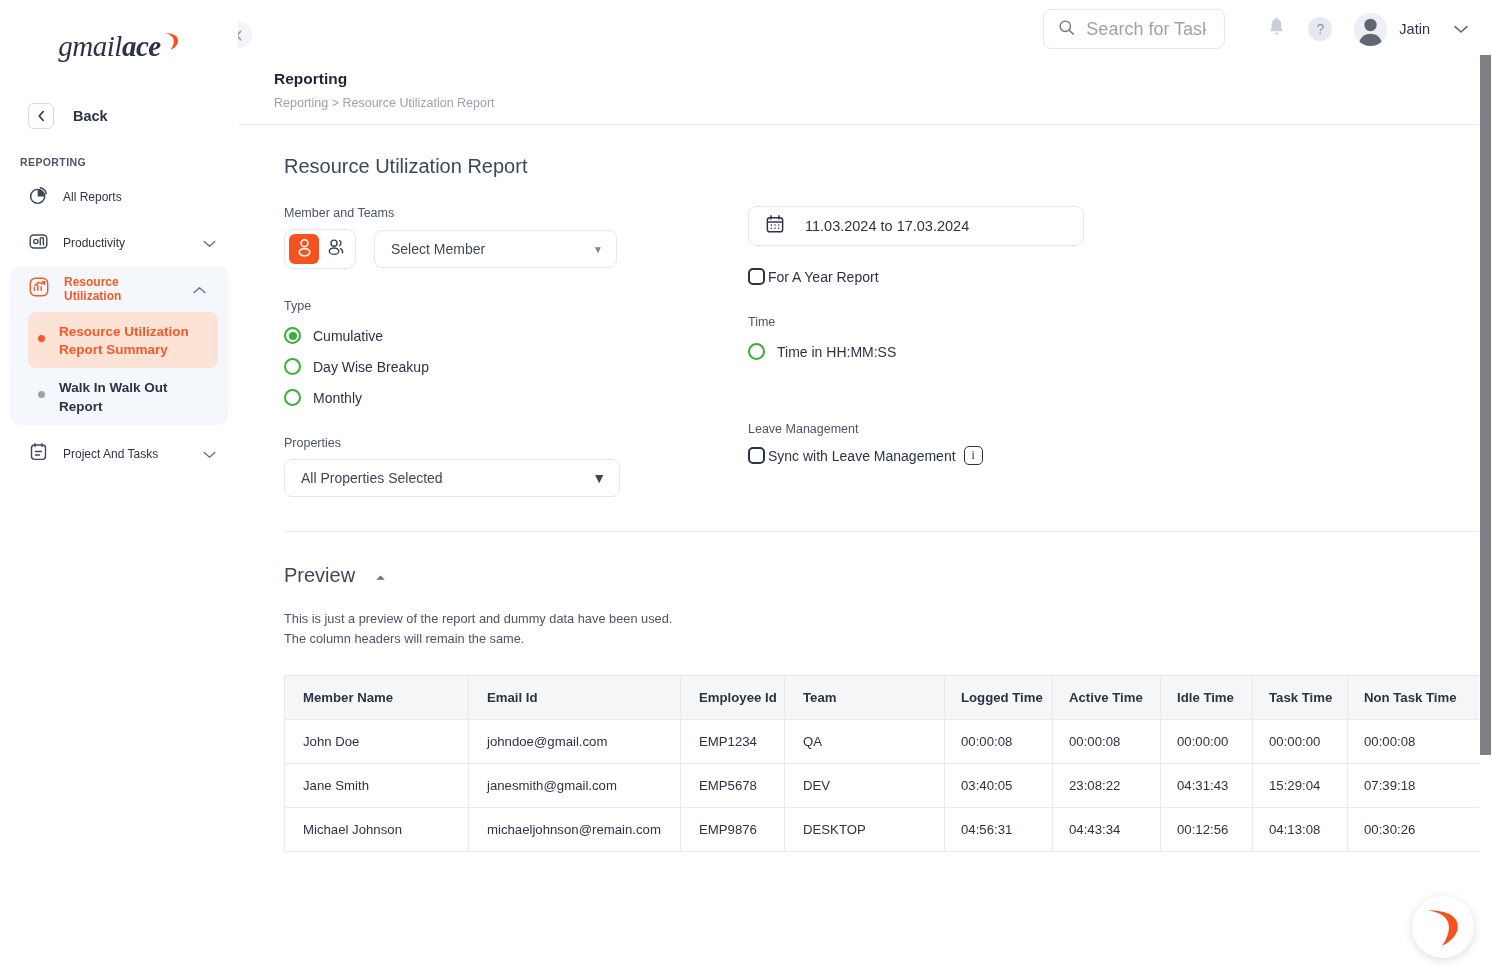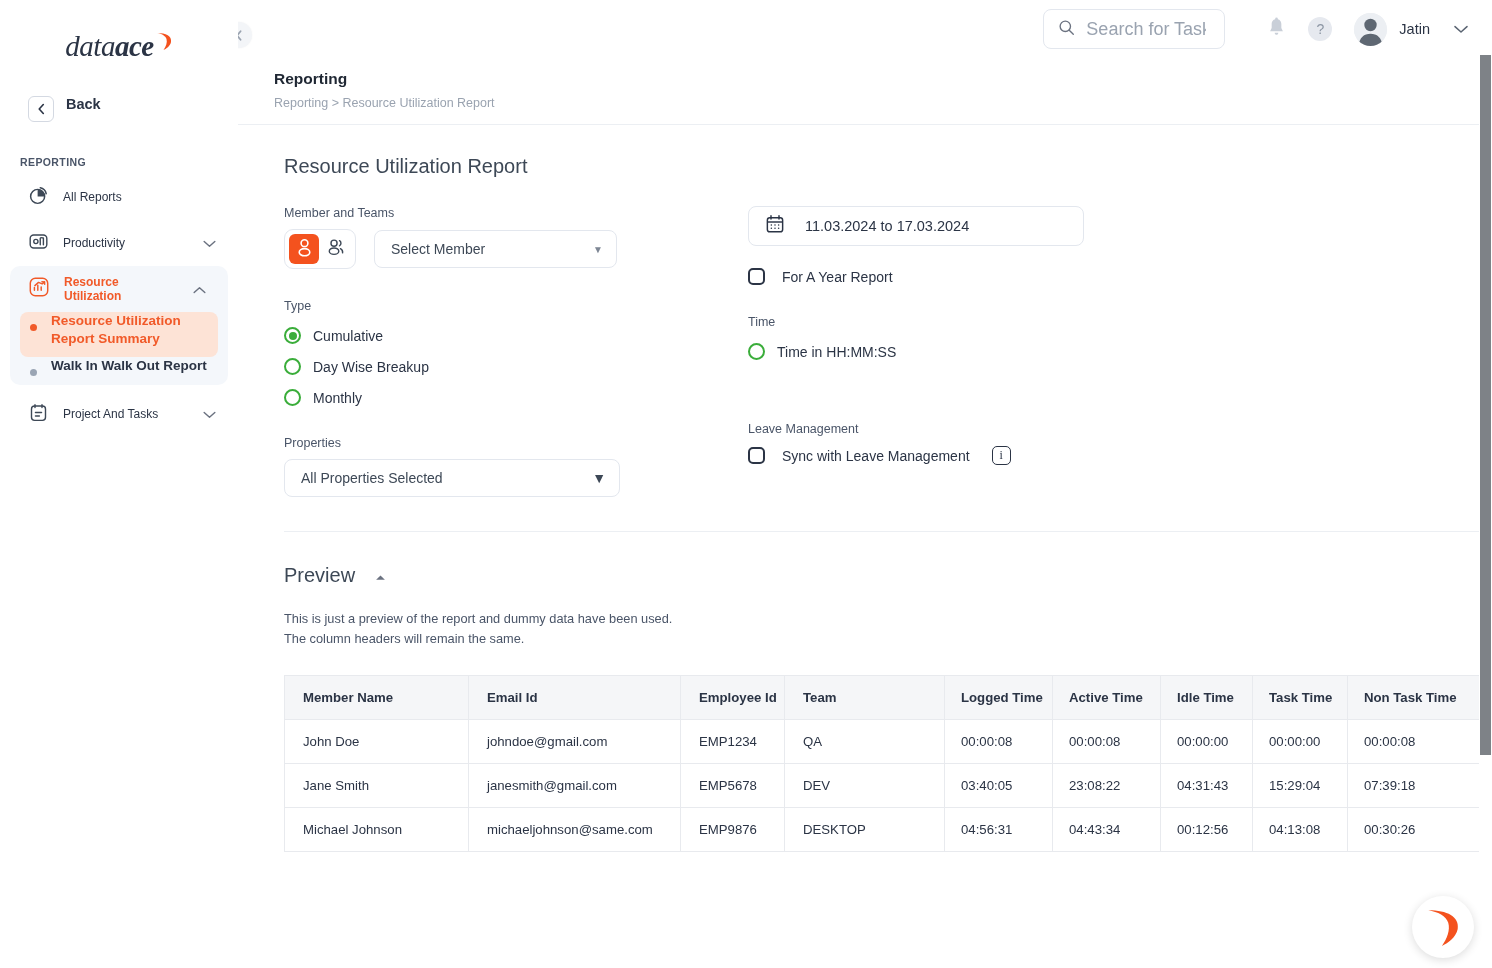--- a/index.html
+++ b/index.html
@@ -16,21 +16,21 @@
     width: 238px; height: 968px; background: #ffffff;
     flex: 0 0 238px; position: relative; z-index: 5;
   }
   .logo-wrap { height: 92px; display: flex; align-items: center; justify-content: center; }
   .logo { font-size: 29px; color: #2b3445; letter-spacing: -0.5px; position: relative; }
   .logo .lt { font-family: "Liberation Serif", serif; font-style: italic; font-weight: 400; }
   .logo .bd { font-family: "Liberation Serif", serif; font-style: italic; font-weight: bold; }
   .logo .swoosh { display:inline-block; width: 18px; height: 20px; position: relative; top: -5px; margin-left: 1px;}
 
   .back-row {
-    display: flex; align-items: flex-start; gap: 12px;
+    display: flex; align-items: center; gap: 19px;
     padding: 0 0 0 28px; height: 40px; margin-top: 4px;
   }
   .back-btn {
     width: 26px; height: 26px; border: 1px solid #d4d9e2; border-radius: 6px;
     display: flex; align-items: center; justify-content: center; background: #fff;
   }
   .back-label { font-size: 14.5px; font-weight: bold; color: #2b3445; }
 
   .section-title {
     font-size: 10.5px; font-weight: bold; color: #4a5568; letter-spacing: .4px;
@@ -42,21 +42,21 @@
     padding-left: 28px; gap: 14px; cursor: pointer; position: relative;
   }
   .nav-item .ni-label { font-size: 12px; color: #2b3445; flex: 1; }
   .nav-item .chev { margin-right: 22px; color: #6b7280; }
   .nav-group { background: #f4f7fb; border-radius: 10px; margin: 0 10px; }
   .nav-group .nav-item { padding-left: 18px; }
   .nav-item.active .ni-label { color: #f15a29; font-weight: bold; }
 
   .sub-item {
     display: flex; align-items: flex-start; gap: 14px;
-    margin: 0 10px 0 10px; padding: 0 10px 9px 10px; border-radius: 8px; cursor: pointer;
+    margin: 0 10px 0 18px; padding: 11px 10px 9px 10px; border-radius: 8px; cursor: pointer;
   }
   .sub-item .dot { width: 7px; height: 7px; border-radius: 50%; background: #9aa5b4; margin-top: 12px; flex:0 0 7px;}
   .sub-item .sb-label { font-size: 13.5px; line-height: 1.35; color: #2b3445; font-weight: bold; }
   .sub-item.selected { background: #fde3d6; }
   .sub-item.selected .dot { background: #f15a29; }
   .sub-item.selected .sb-label { color: #f15a29; }
 
   
   .main { flex: 1; height: 968px; position: relative; background: #ffffff; overflow: hidden; }
 
@@ -131,21 +131,21 @@
     display: flex; align-items: center; justify-content: space-between;
     padding: 0 13px 0 16px; background: #fff; font-size: 14px; color: #3d4856;
   }
 
   .date-box {
     width: 336px; height: 40px; border: 1px solid #e3e7ee; border-radius: 8px;
     display: flex; align-items: center; gap: 20px; padding: 13px 16px; background: #fff;
   }
   .date-text { font-size: 14.5px; color: #2b3445; }
 
-  .check-row { display: flex; align-items: center; gap: 17px; margin-top: 22px; }
+  .check-row { display: flex; align-items: center; gap: 3px; margin-top: 22px; }
   .checkbox {
     width: 17px; height: 17px; border: 2px solid #2b3445; border-radius: 5px; background: #fff; flex:0 0 17px;
   }
   .check-label { font-size: 14px; color: #2b3445; }
   .info-badge {
     width: 19px; height: 19px; border: 1.6px solid #2b3445; border-radius: 5px;
     display: flex; align-items: center; justify-content: center;
     font-size: 12px; font-family: "Liberation Serif", serif; color: #2b3445; margin-left: 5px;
   }
 
@@ -189,21 +189,21 @@
 </style>
 </head>
 <body>
 
 <div id="app">
 
   <aside class="sidebar">
 
     <div class="logo-wrap">
       <div class="logo">
-        <span class="lt">data</span><span class="bd">ace</span><span class="swoosh">
+        <span class="lt">gmail</span><span class="bd">ace</span><span class="swoosh">
           <svg width="18" height="20" viewBox="0 0 18 20">
               <path d="M2 2 C11 2, 17 5, 16 11 C15.3 15, 11 18, 8.5 19 C11 15.5, 12.5 11.5, 11.5 8 C10.6 4.8, 6.5 2.7, 2 2 Z" fill="#f4521e"></path>
             </svg>
         </span>
       </div>
     </div>
 
     <div class="back-row">
       <div class="back-btn">
         <svg width="9" height="12" viewBox="0 0 9 12">
@@ -495,21 +495,21 @@
             <td>EMP5678</td>
             <td>DEV</td>
             <td class="cnum">03:40:05</td>
             <td class="cnum">23:08:22</td>
             <td class="cnum">04:31:43</td>
             <td class="cnum">15:29:04</td>
             <td class="cnum">07:39:18</td>
           </tr>
           <tr>
             <td>Michael Johnson</td>
-            <td>michaeljohnson@same.com</td>
+            <td>michaeljohnson@remain.com</td>
             <td>EMP9876</td>
             <td>DESKTOP</td>
             <td class="cnum">04:56:31</td>
             <td class="cnum">04:43:34</td>
             <td class="cnum">00:12:56</td>
             <td class="cnum">04:13:08</td>
             <td class="cnum">00:30:26</td>
           </tr>
         </tbody>
       </table>

